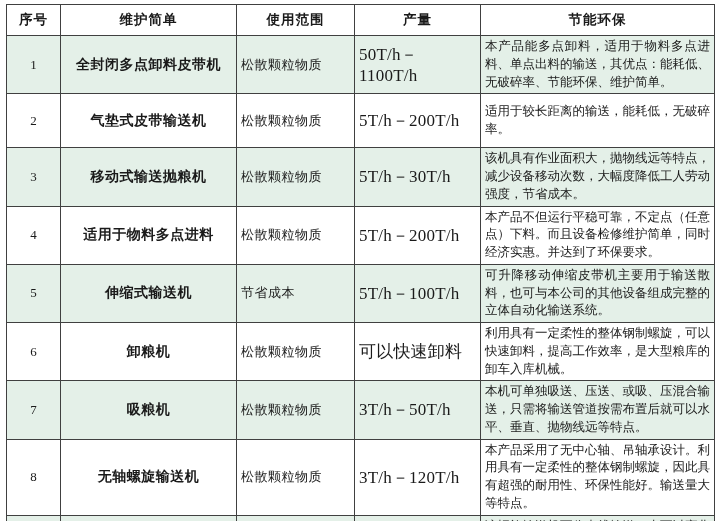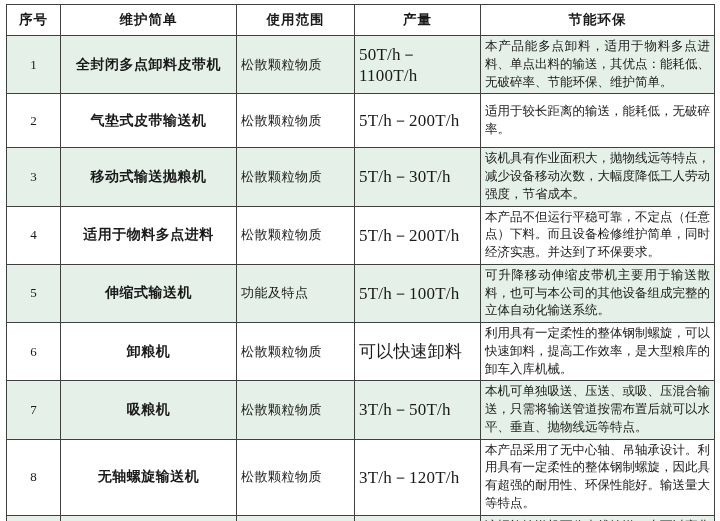--- a/index.html
+++ b/index.html
@@ -126,21 +126,21 @@
       <tr class="plain">
         <td class="cell-no">4</td>
         <td class="cell-name">适用于物料多点进料</td>
         <td class="cell-scope">松散颗粒物质</td>
         <td class="cell-output">5T/h－200T/h</td>
         <td class="cell-feature">本产品不但运行平稳可靠，不定点（任意点）下料。而且设备检修维护简单，同时经济实惠。并达到了环保要求。</td>
       </tr>
       <tr class="shaded">
         <td class="cell-no">5</td>
         <td class="cell-name">伸缩式输送机</td>
-        <td class="cell-scope">功能及特点</td>
+        <td class="cell-scope">节省成本</td>
         <td class="cell-output">5T/h－100T/h</td>
         <td class="cell-feature">可升降移动伸缩皮带机主要用于输送散料，也可与本公司的其他设备组成完整的立体自动化输送系统。</td>
       </tr>
       <tr class="plain">
         <td class="cell-no">6</td>
         <td class="cell-name">卸粮机</td>
         <td class="cell-scope">松散颗粒物质</td>
         <td class="cell-output">可以快速卸料</td>
         <td class="cell-feature">利用具有一定柔性的整体钢制螺旋，可以快速卸料，提高工作效率，是大型粮库的卸车入库机械。</td>
       </tr>

